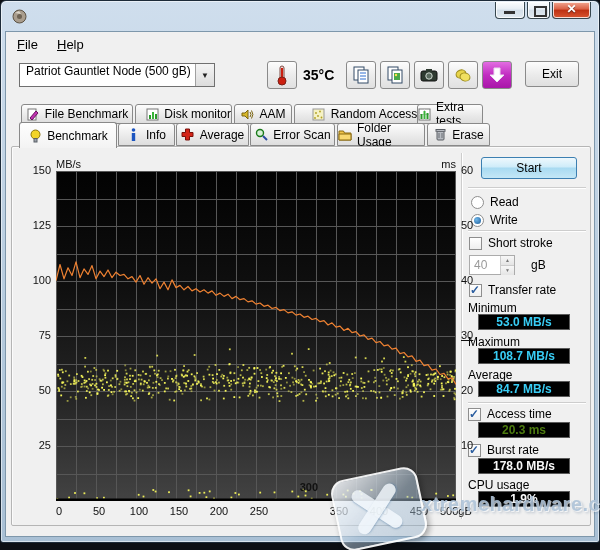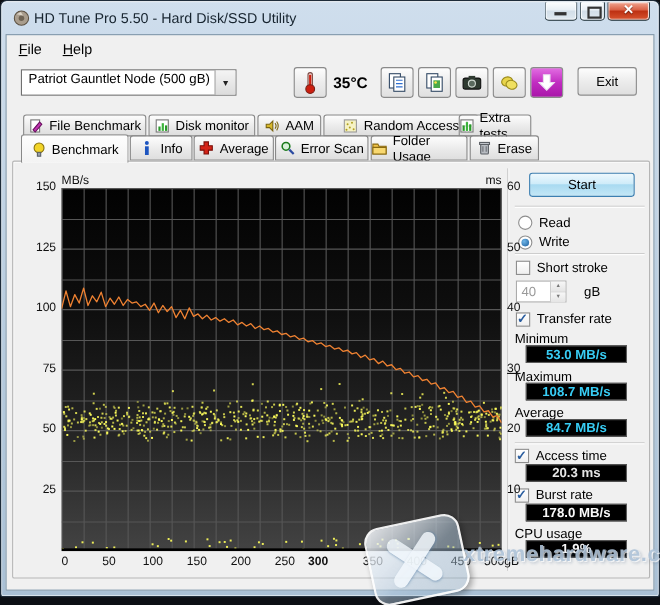--- a/index.html
+++ b/index.html
@@ -101,21 +101,20 @@
 
 <div id="stage">
  <div id="win">
 
   <div style="position:absolute;left:0;top:0;right:0;height:30px;">
     <svg style="position:absolute;left:11px;top:8px;" width="15" height="15" viewBox="0 0 15 15">
       <circle cx="7.5" cy="7.5" r="6.5" fill="#a99d8d" stroke="#5c5142"></circle>
       <circle cx="7.5" cy="7.5" r="2.5" fill="#6e6354"></circle>
       <path d="M3 4 L7 2 L9 5 Z" fill="#e8e2d6" opacity="0.8"></path>
     </svg>
-    <span class="titlebar-text">HD Tune Pro 5.50 - Hard Disk/SSD Utility</span>
   </div>
   <div class="win-btn" style="left:494px;width:30px;">
     <span class="glyph-min"></span>
   </div>
   <div class="win-btn" style="left:526px;width:23px;">
     <span class="glyph-max"></span>
   </div>
   <div class="win-btn close" style="left:551px;width:39px;">
     <span class="glyph-close">✕</span>
   </div>
@@ -177,21 +176,21 @@
 
   <div class="tab" style="left:20px;top:103px;width:112px;height:20px;">
     <span class="ic">
           <svg width="13" height="13" viewBox="0 0 13 13">
             <rect x="2" y="1" width="8" height="11" fill="#fff" stroke="#777"></rect>
             <path d="M4 10 L10 3 L12 5 L6 12 Z" fill="#c035b0" stroke="#6a1060"></path>
           </svg>
         </span>
     <span>File Benchmark</span>
   </div>
-  <div class="tab" style="left:134px;top:103px;width:97px;height:20px;">
+  <div class="tab" style="left:134px;top:103px;width:97px;height:20px;justify-content:flex-end;">
     <span class="ic">
           <svg width="13" height="13" viewBox="0 0 13 13">
             <rect x="1" y="1" width="11" height="11" fill="#fff" stroke="#777"></rect>
             <rect x="3" y="7" width="2" height="4" fill="#2a9a2a"></rect>
             <rect x="6" y="4" width="2" height="7" fill="#3ab43a"></rect>
             <rect x="9" y="6" width="2" height="5" fill="#2a9a2a"></rect>
           </svg>
         </span>
     <span>Disk monitor</span>
   </div>
@@ -1072,21 +1071,21 @@
   <span class="ctl-label" style="left:467px;top:300px;">Minimum</span>
   <div class="val-box" style="top: 313px; color: rgb(56, 205, 245);">53.0 MB/s</div>
   <span class="ctl-label" style="left:467px;top:334px;">Maximum</span>
   <div class="val-box" style="top: 347px; color: rgb(56, 205, 245);">108.7 MB/s</div>
   <span class="ctl-label" style="left:467px;top:367px;">Average</span>
   <div class="val-box" style="top: 380px; color: rgb(56, 205, 245);">84.7 MB/s</div>
 
   <div class="hsep" style="left:467px;top:401px;"></div>
   <span class="checkbox on" style="left:467px;top:407px;"></span>
   <span class="ctl-label" style="left:486px;top:406px;">Access time</span>
-  <div class="val-box" style="top: 421px; color: #e5e5e5;">20.3 ms</div>
+  <div class="val-box" style="top: 421px; color: #4d7c0f;">20.3 ms</div>
 
   <span class="checkbox on" style="left:467px;top:443px;"></span>
   <span class="ctl-label" style="left:486px;top:442px;">Burst rate</span>
   <div class="val-box" style="top: 457px; color: rgb(248, 248, 248);">178.0 MB/s</div>
 
   <span class="ctl-label" style="left:467px;top:477px;">CPU usage</span>
   <div class="val-box" style="top: 490px; color: rgb(248, 248, 248);">1.9%</div>
 
   <div id="wm-badge">
     <span class="wm-bar" style="transform:rotate(45deg);"></span>
@@ -1105,19 +1104,19 @@
       <span class="tick" style="left: 460px; top: 273px;">40</span>
       <span class="tick" style="left: 460px; top: 328px; text-decoration: underline;">30</span>
       <span class="tick" style="left: 460px; top: 383px;">20</span>
       <span class="tick" style="left: 460px; top: 438px;">10</span>
       <span class="tick" style="left: 39px; top: 504px; width: 38px; text-align: center;">0</span>
       <span class="tick" style="left: 79px; top: 504px; width: 38px; text-align: center;">50</span>
       <span class="tick" style="left: 119px; top: 504px; width: 38px; text-align: center;">100</span>
       <span class="tick" style="left: 159px; top: 504px; width: 38px; text-align: center;">150</span>
       <span class="tick" style="left: 199px; top: 504px; width: 38px; text-align: center;">200</span>
       <span class="tick" style="left: 239px; top: 504px; width: 38px; text-align: center;">250</span>
-      <span class="tick" style="left: 279px; top: 504px; width: 38px; text-align: left; font-weight: bold;">300</span>
+      <span class="tick" style="left: 279px; top: 480px; width: 38px; text-align: right; font-weight: bold;">300</span>
       <span class="tick" style="left: 319px; top: 504px; width: 38px; text-align: center;">350</span>
       <span class="tick" style="left: 359px; top: 504px; width: 38px; text-align: center;">400</span>
       <span class="tick" style="left: 399px; top: 504px; width: 38px; text-align: center;">450</span>
       <span class="tick" style="left: 439px; top: 504px; width: 38px; text-align: left;">500gB</span>
     </div>
 </div>
 
 </body></html>

